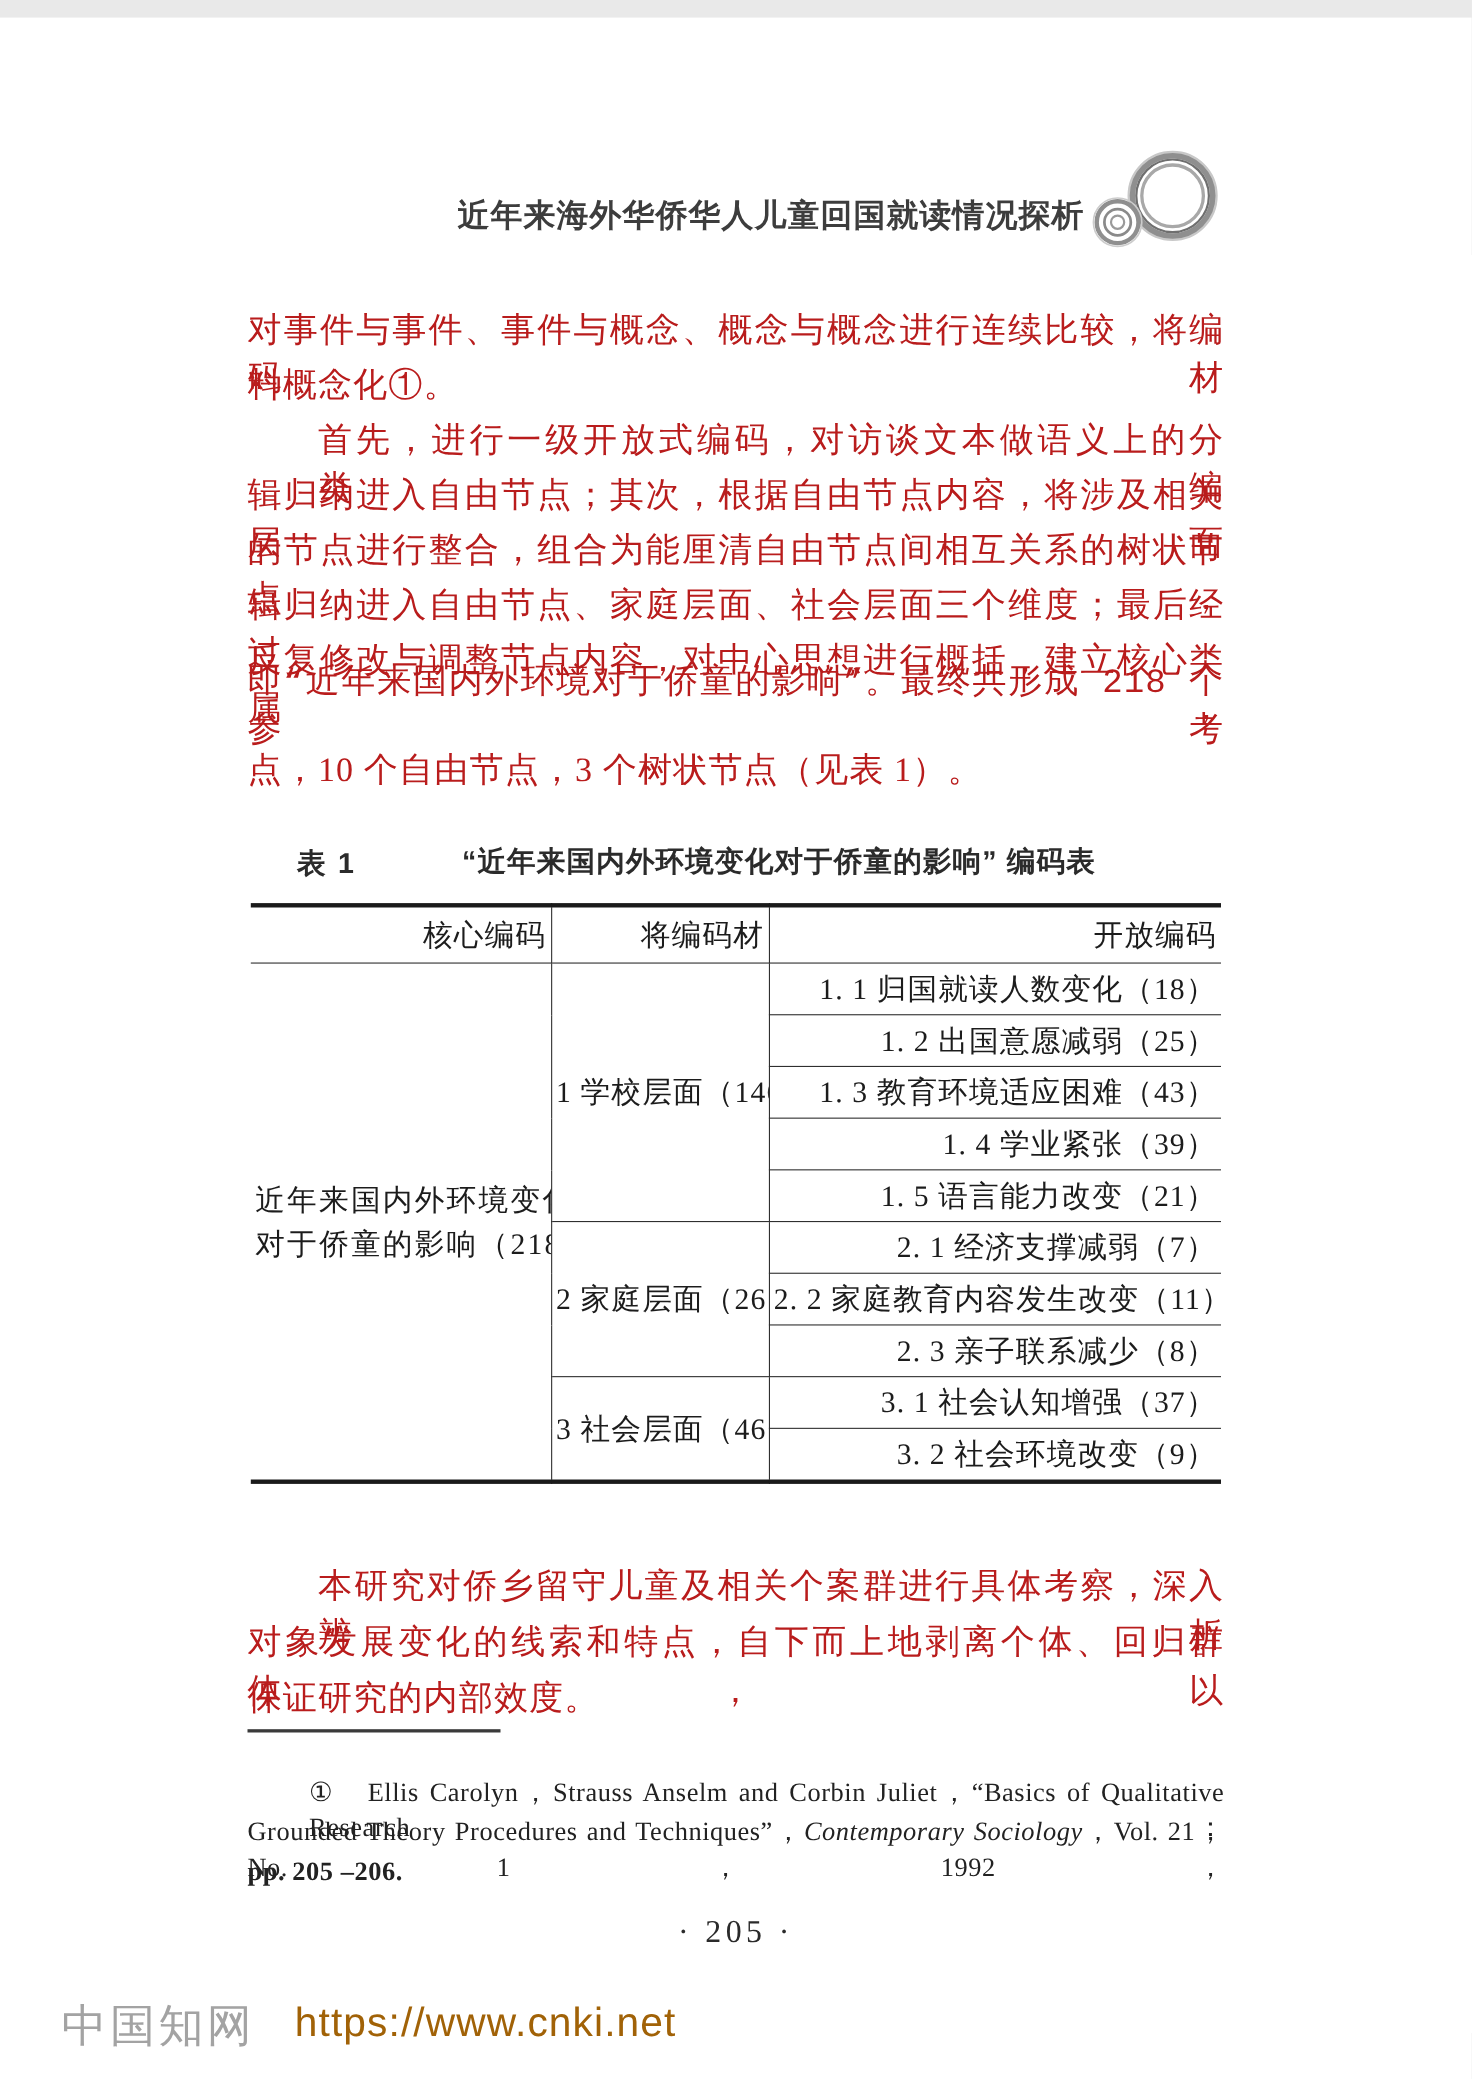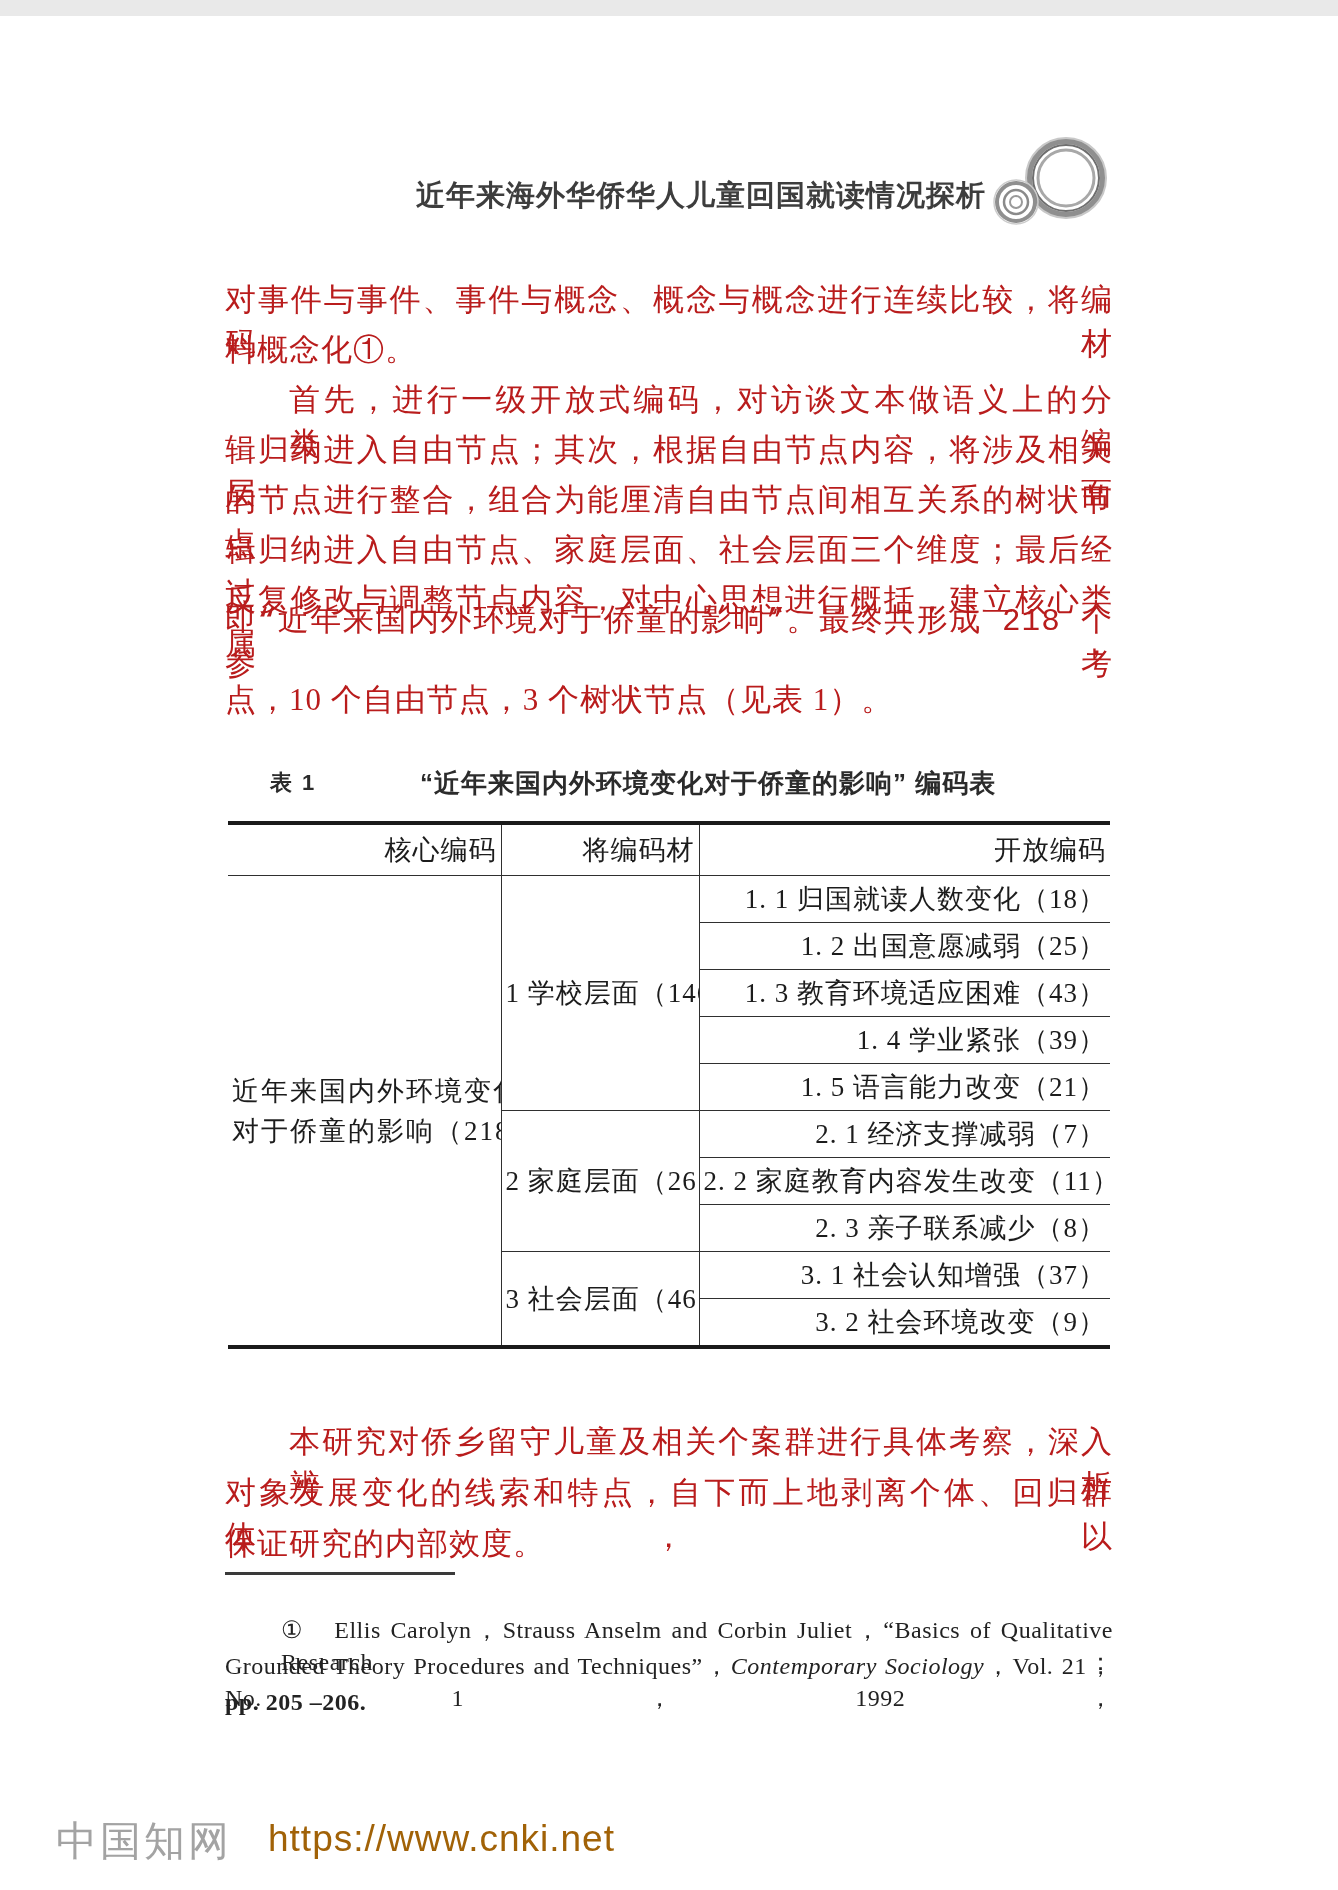--- a/index.html
+++ b/index.html
@@ -19,21 +19,21 @@
   .bodyline{
     position:absolute;left:225px;width:888px;height:50px;
     font-size:31px;color:#b91c1c;letter-spacing:1px;line-height:44px;white-space:nowrap;
   }
   .just{white-space:normal;text-align:justify;text-align-last:justify;text-justify:inter-character;}
   .indent{padding-left:64px;width:824px;}
   
   .tbl-label{
     position:absolute;left:270px;top:752px;
     font-family:"Liberation Sans","DejaVu Sans",sans-serif;
-    font-weight:bold;font-size:22px;color:#2b2b2b;letter-spacing:2px;
+    font-weight:bold;font-size:26px;color:#2b2b2b;letter-spacing:2px;
   }
   .tbl-caption{
     position:absolute;left:420px;top:750px;width:560px;text-align:center;
     font-family:"Liberation Sans","DejaVu Sans",sans-serif;
     font-weight:bold;font-size:26px;color:#2b2b2b;letter-spacing:1px;white-space:nowrap;
   }
   
   table.coding{
     position:absolute;left:228px;top:805px;width:882px;
     border-collapse:collapse;table-layout:fixed;
@@ -167,17 +167,18 @@
     <div class="bodyline" style="top:1506px;">保证研究的内部效度。</div>
   </div>
 
   <div class="fn-divider"></div>
   <div>
     <div class="fnline fn-just fn-indent" style="top:1598px;">①　Ellis Carolyn，Strauss Anselm and Corbin Juliet，“Basics of Qualitative Research：</div>
     <div class="fnline fn-just" style="top:1634px;"><span>Grounded Theory Procedures and Techniques”，</span><span class="ital">Contemporary Sociology</span><span>，Vol. 21，No. 1，1992，</span></div>
     <div class="fnline" style="top:1670px;font-weight:bold;">pp. 205 –206.</div>
   </div>
 
+  <div class="page-number">· 205 ·</div>
 
   <div class="wm-name">中国知网</div>
   <div class="wm-url">https://www.cnki.net</div>
 
 </div>
 
 </body></html>

